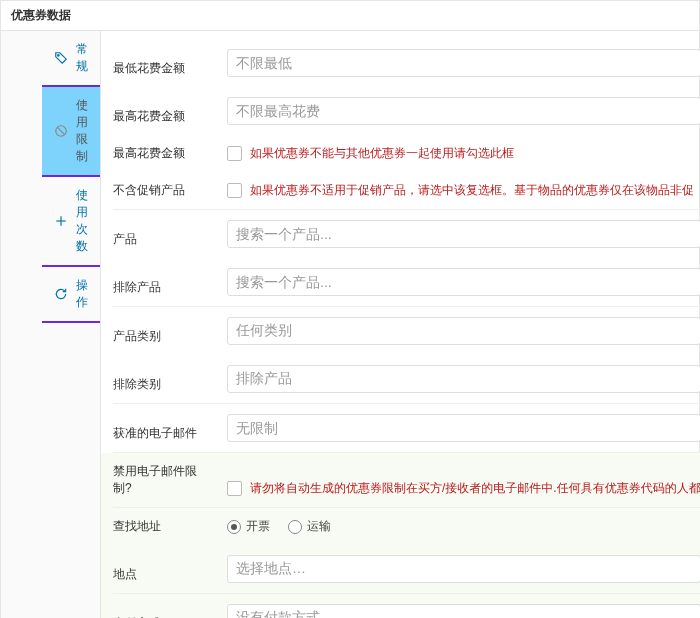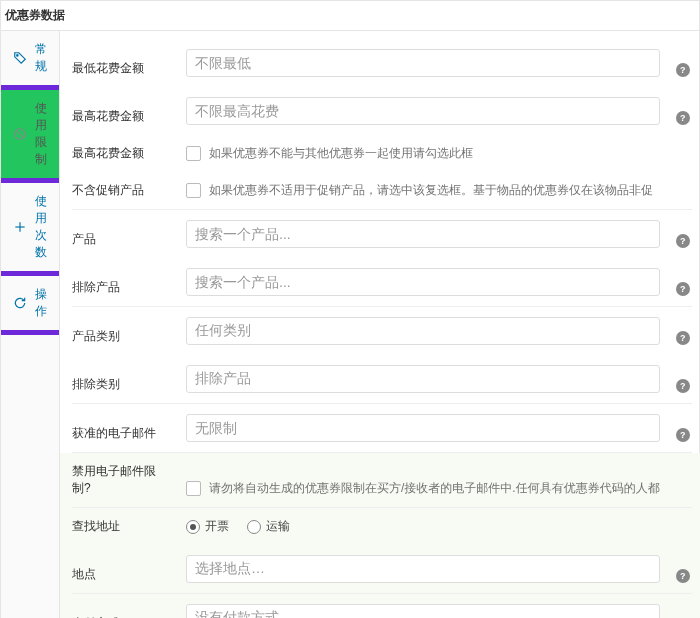--- a/index.html
+++ b/index.html
@@ -5,44 +5,45 @@
   * { box-sizing: border-box; margin: 0; padding: 0; }
   body {
     font-family: -apple-system, BlinkMacSystemFont, "Segoe UI", Arial, sans-serif;
     font-size: 12px;
     color: #444;
     background: #fff;
     width: 700px;
   }
   .panel { border: 1px solid #e5e5e5; }
   .panel-header {
-    padding: 6px 4px;
+    padding: 6px 10px;
     border-bottom: 1px solid #e5e5e5;
     font-weight: 600;
     font-size: 12px;
     color: #333;
   }
   .panel-body { display: flex; }
   .sidebar {
     width: 200px;
     border-right: 1px solid #e5e5e5;
     background: #fafafa;
   }
   .sidebar-item {
     display: flex;
     align-items: center;
     gap: 8px;
     padding: 10px 12px;
-    border-bottom: 5px solid #6d28d9;
+    border-bottom: 2px solid #6d28d9;
     cursor: pointer;
     color: #0073aa;
     font-size: 12px;
+    margin-left: 41px;
   }
   .sidebar-item.active {
-    background: #22c55e;
+    background: #7dd3fc;
     color: #555;
     position: relative;
   }
   .sidebar-item .icon {
     width: 14px;
     height: 14px;
     display: inline-flex;
     align-items: center;
     justify-content: center;
     flex-shrink: 0;
@@ -91,21 +92,21 @@
   .checkbox {
     width: 15px;
     height: 15px;
     border: 1px solid #bbb;
     border-radius: 2px;
     background: #fff;
     flex-shrink: 0;
   }
   .desc-text {
     font-size: 12px;
-    color: #737373;
+    color: #b91c1c;
     line-height: 1.4;
     white-space: nowrap;
     overflow: hidden;
   }
   .help-col {
     width: 18px;
     flex-shrink: 0;
     display: flex;
     align-items: center;
     justify-content: center;

